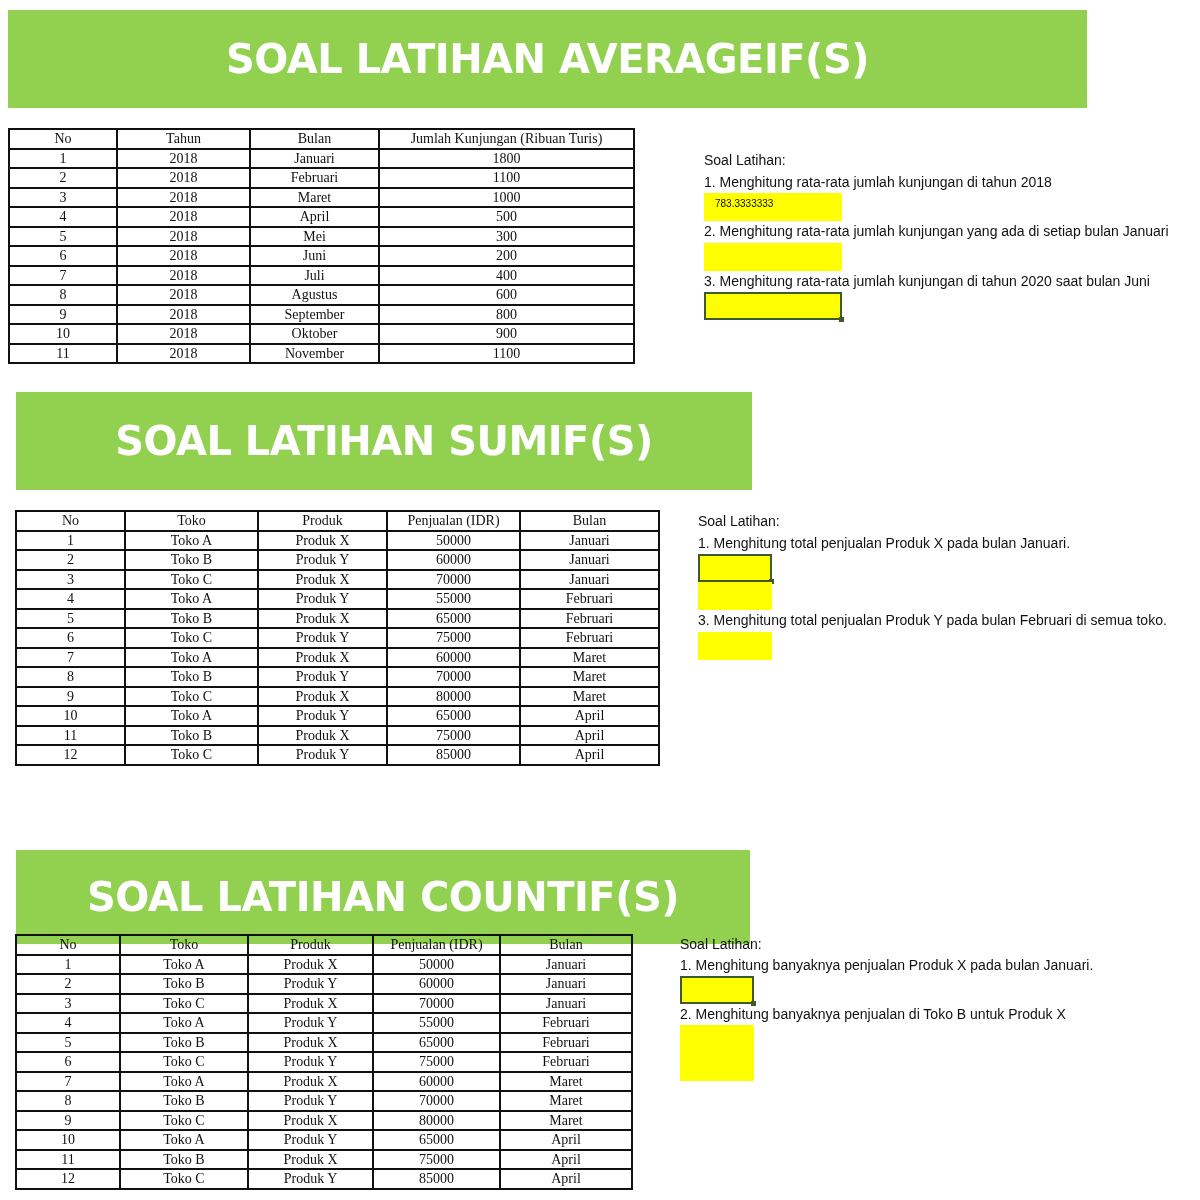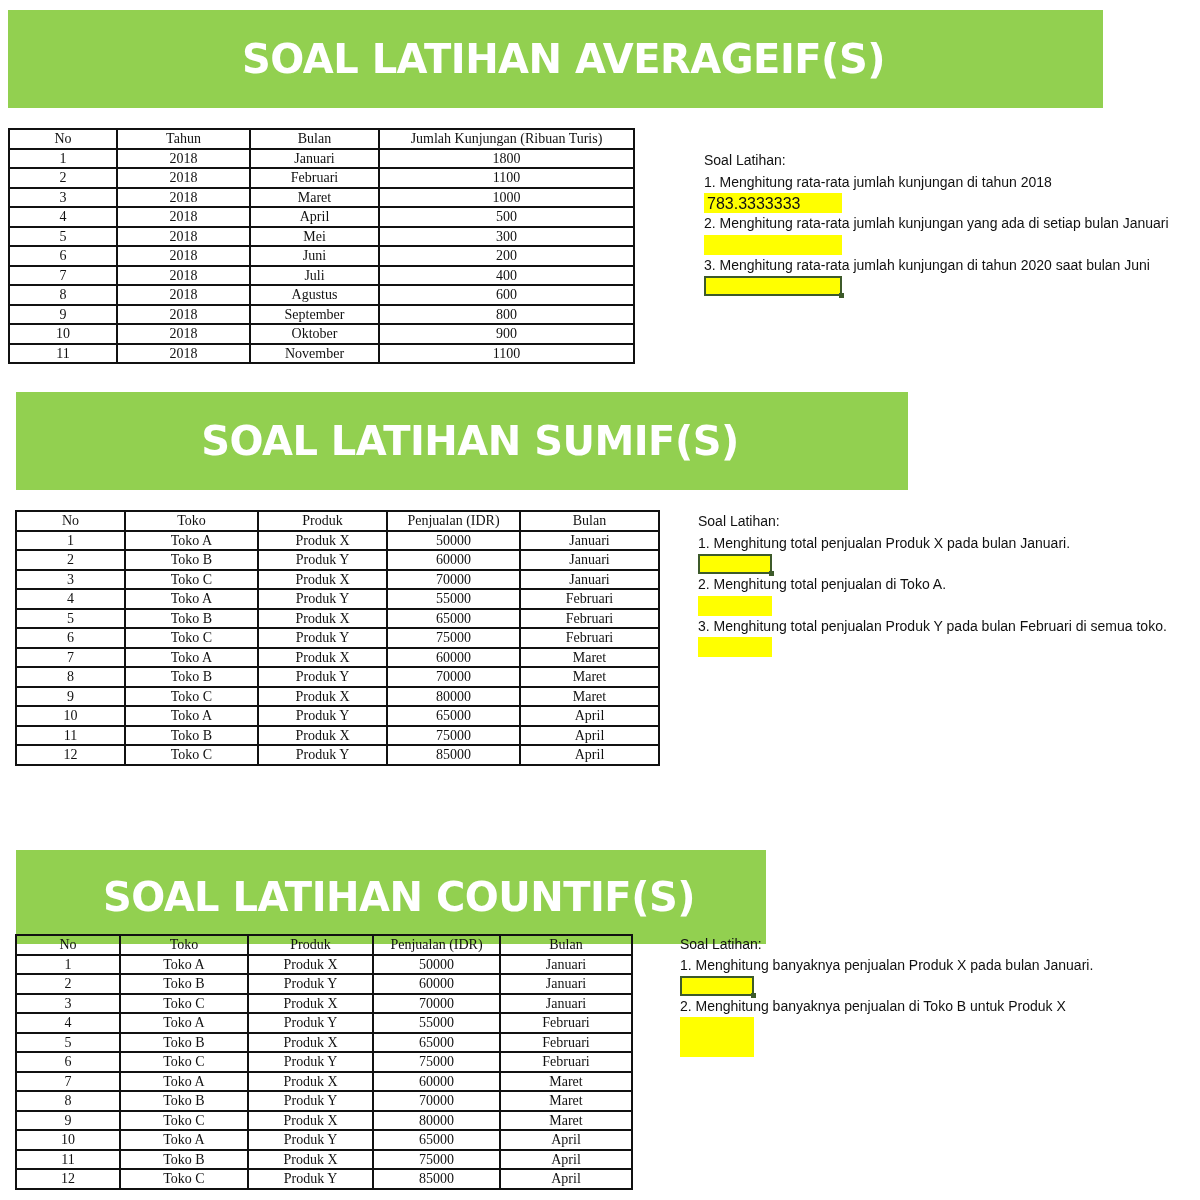--- a/index.html
+++ b/index.html
@@ -11,21 +11,20 @@
   }
   .banner {
     position: absolute;
     background: #92d050;
     display: flex; align-items: center; justify-content: center;
     color: #ffffff;
     font-family: "DejaVu Sans", "Liberation Sans", sans-serif;
     font-weight: bold;
     font-size: 40px;
     letter-spacing: -0.5px;
-    padding-left: 16px;
   }
   .banner span { display: block; }
   table.grid {
     position: absolute;
     border-collapse: collapse;
     table-layout: fixed;
     font-size: 14px;
     font-family: Liberation Serif, serif;
   }
   table.grid th, table.grid td {
@@ -39,25 +38,25 @@
     overflow: hidden;
   }
   .clip { position: absolute; overflow: hidden; }
   .questions {
     position: absolute;
     font-size: 14px;
     line-height: 21.5px;
   }
   .questions .q { white-space: nowrap; }
   .answer-cell {
-    width: 138px; height: 20px;
+    width: 138px; height: 28px;
     background: #ffff00;
     box-sizing: border-box;
-    font-size: 16px; line-height: 21px;
-    padding-left: 3px;
+    font-size: 10px; line-height: 21px;
+    padding-left: 11px;
     position: relative;
   }
   .answer-cell.short { width: 74px; }
   .answer-cell.selected {
     border: 2px solid #3d5a2a;
   }
   .answer-cell.selected::after {
     content: ""; position: absolute; right: -4px; bottom: -4px;
     width: 5px; height: 5px; background: #3d5a2a;
   }
@@ -159,21 +158,21 @@
 <div class="questions" style="left:704px; top:150px;">
   <div class="q">Soal Latihan:</div>
   <div class="q">1. Menghitung rata-rata jumlah kunjungan di tahun 2018</div>
   <div class="answer-cell">783.3333333</div>
   <div class="q">2. Menghitung rata-rata jumlah kunjungan yang ada di setiap bulan Januari</div>
   <div class="answer-cell"></div>
   <div class="q">3. Menghitung rata-rata jumlah kunjungan di tahun 2020 saat bulan Juni</div>
   <div class="answer-cell selected"></div>
 </div>
 
-<div class="banner" style="left:16px; top:392px; width:876px; height:98px;">
+<div class="banner" style="left:16px; top:392px; width:736px; height:98px;">
   <span>SOAL LATIHAN SUMIF(S)</span>
 </div>
 
 <table class="grid" style="left:15px; top:510px; width:643px;">
   <colgroup>
       <col style="width:109px">
       <col style="width:133px">
       <col style="width:129px">
       <col style="width:133px">
       <col style="width:139px">
@@ -272,21 +271,20 @@
         <td>85000</td>
         <td>April</td>
       </tr>
   </tbody>
 </table>
 
 <div class="questions" style="left:698px; top:511px;">
   <div class="q">Soal Latihan:</div>
   <div class="q">1. Menghitung total penjualan Produk X pada bulan Januari.</div>
   <div class="answer-cell short selected"></div>
-  <div class="q">2. Menghitung total penjualan di Toko A.</div>
   <div class="answer-cell short"></div>
   <div class="q">3. Menghitung total penjualan Produk Y pada bulan Februari di semua toko.</div>
   <div class="answer-cell short"></div>
 </div>
 
 <div class="banner" style="left:16px; top:850px; width:734px; height:94px;">
   <span>SOAL LATIHAN COUNTIF(S)</span>
 </div>
 
 <div class="clip" style="left:15px; top:934px; width:620px; height:266px;">

